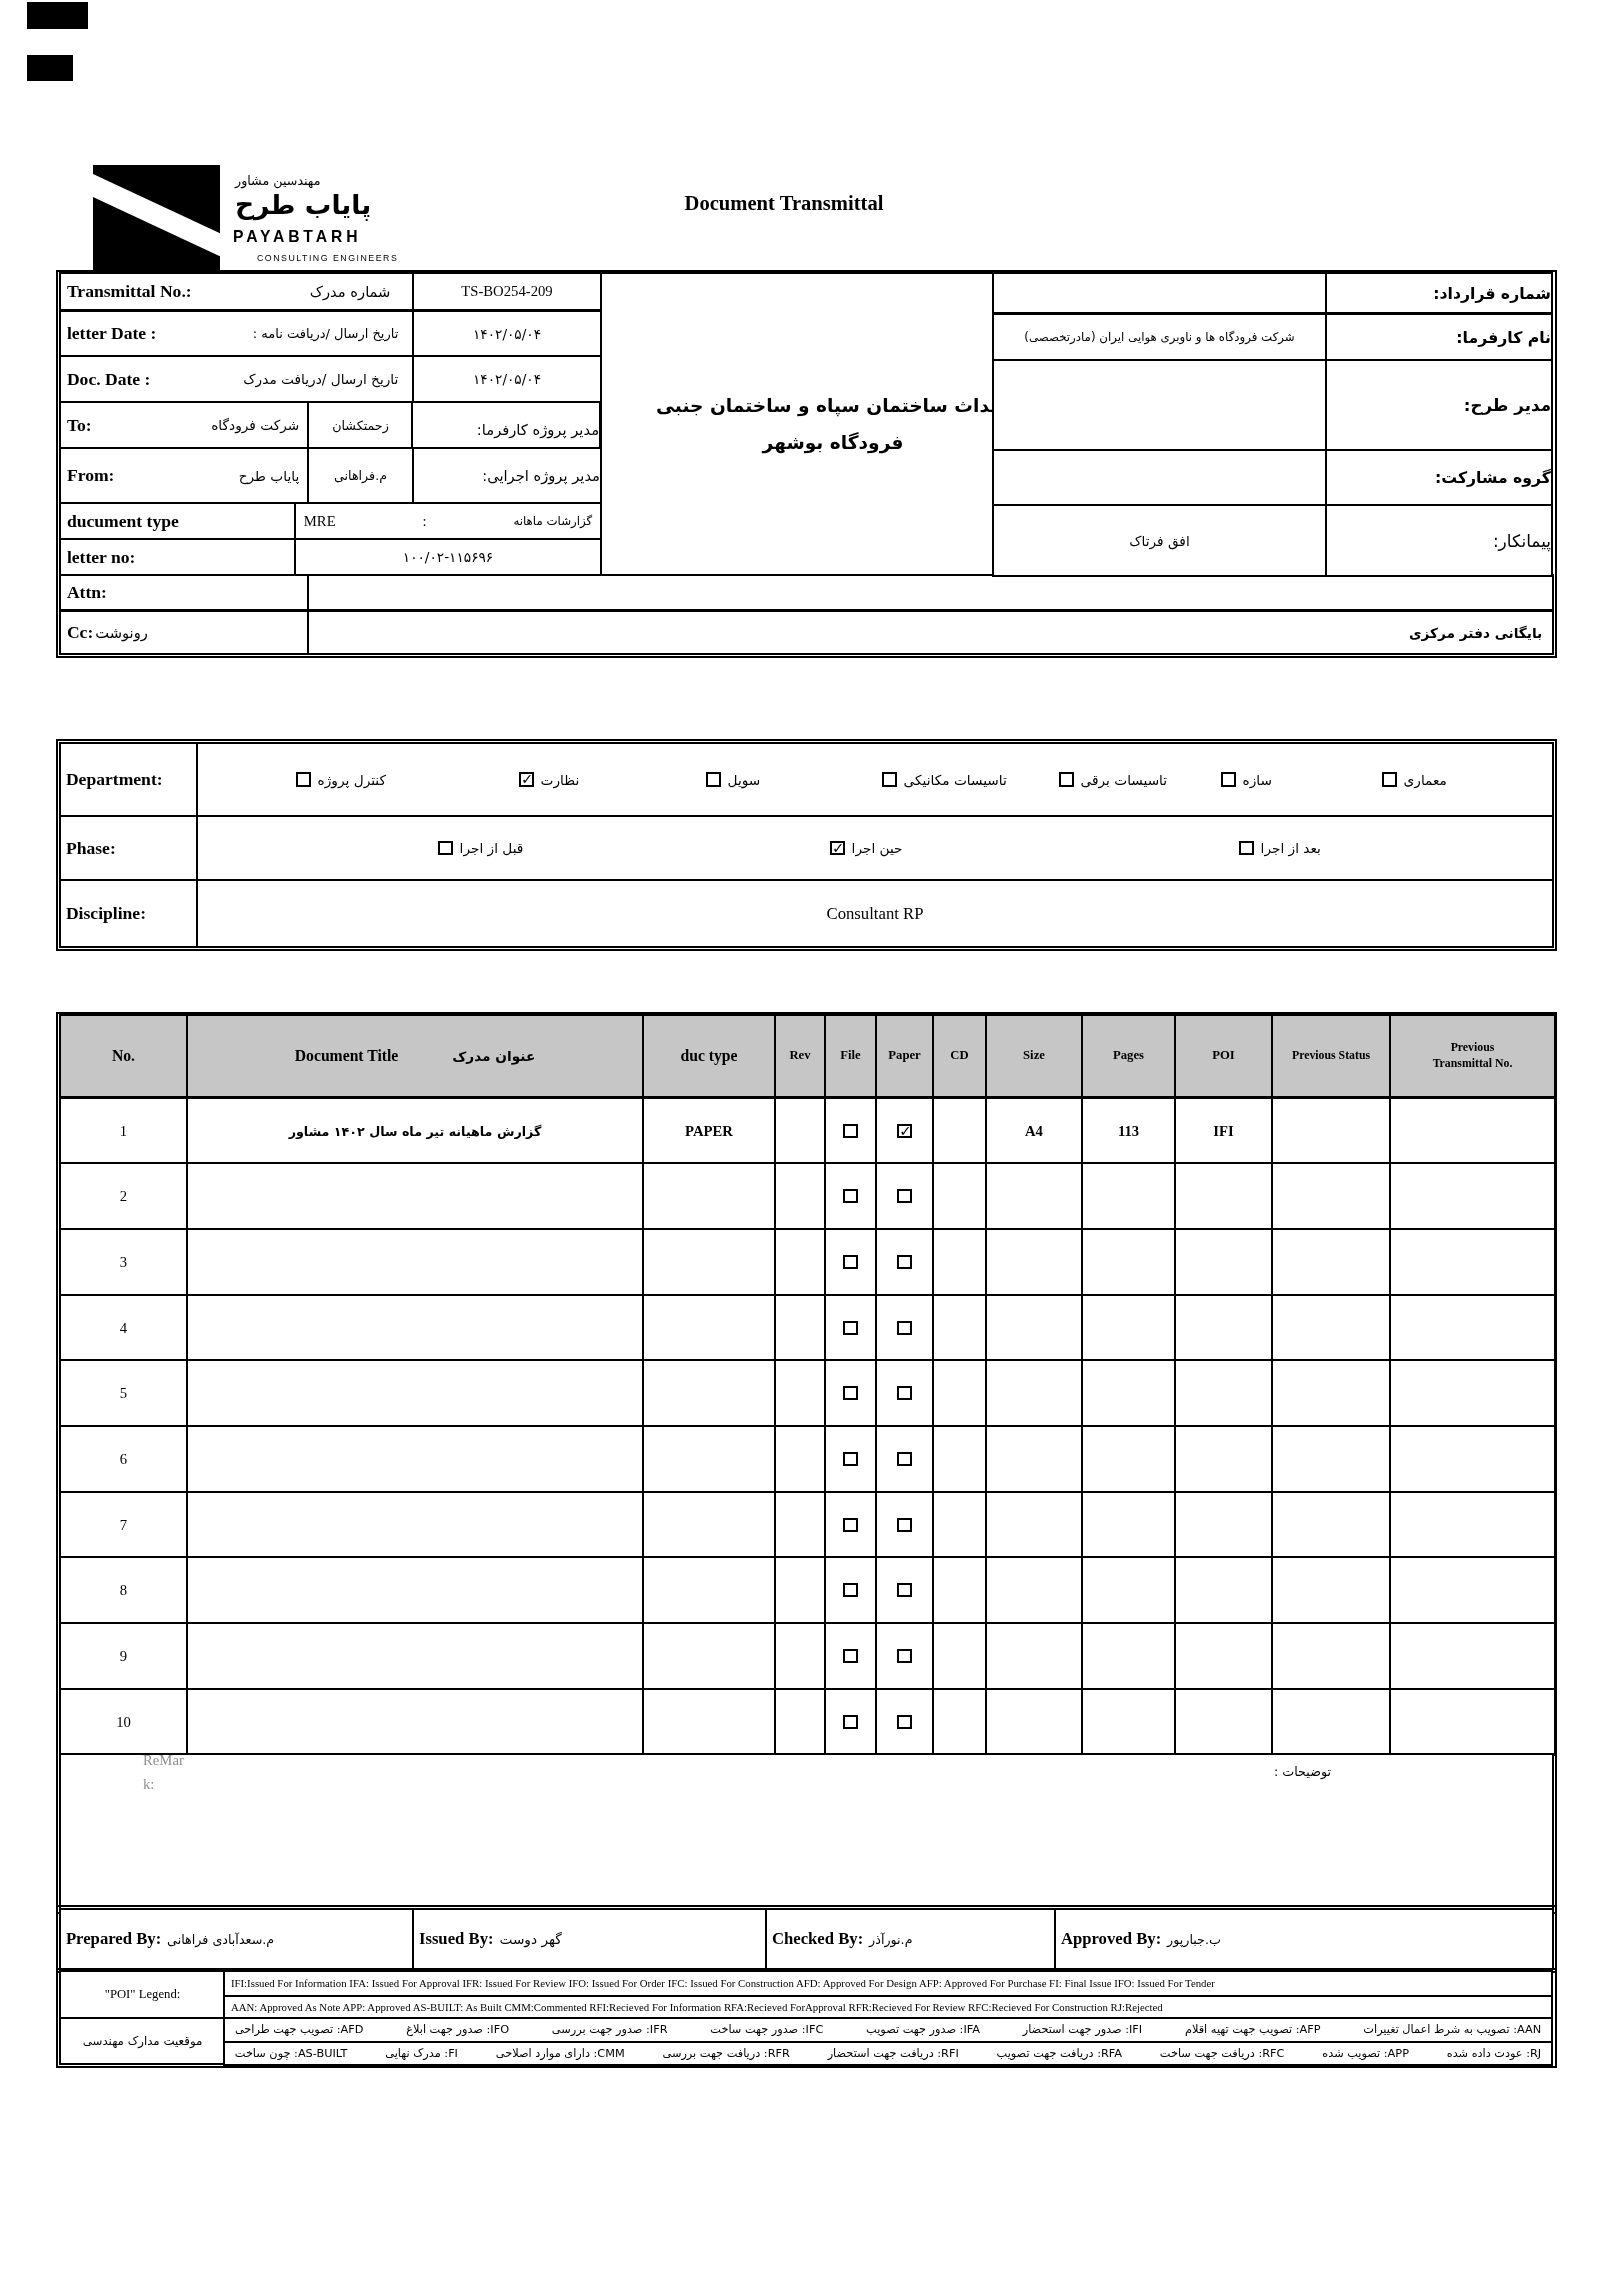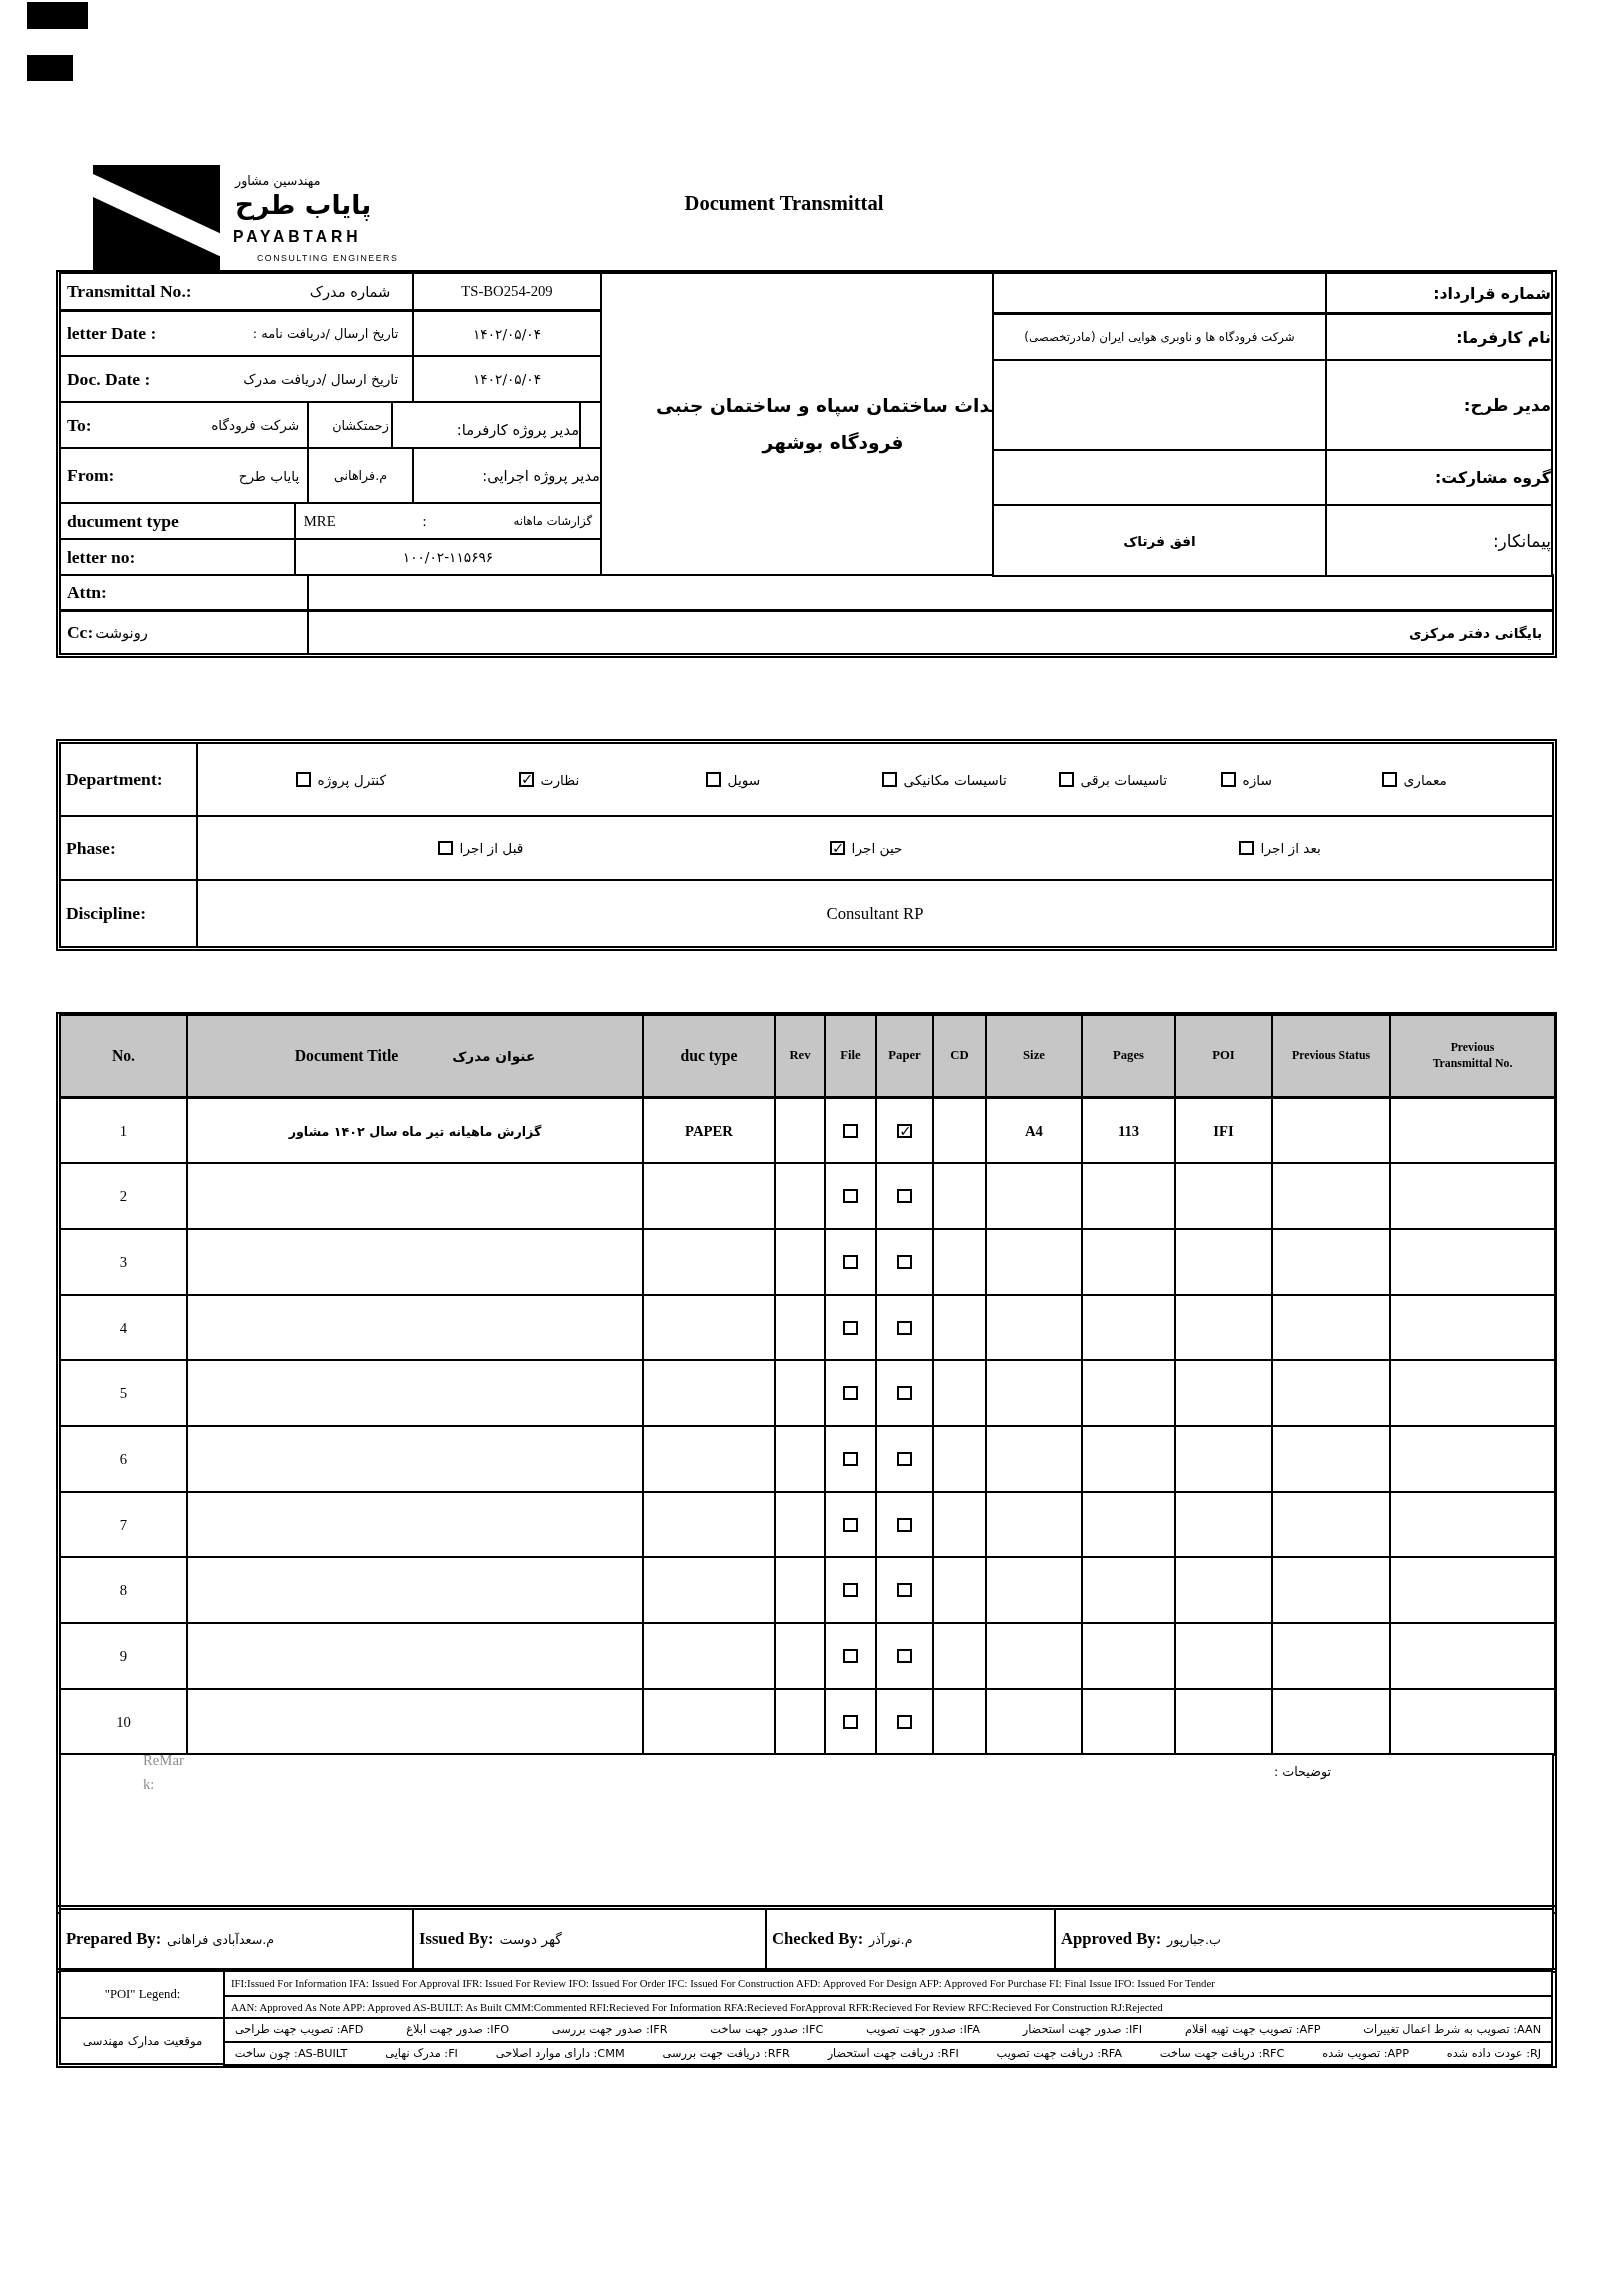--- a/index.html
+++ b/index.html
@@ -59,21 +59,21 @@
     <span class="en b" style="font-size:17.6px;">Doc. Date :</span>
     <span class="fa" style="font-size:13.7px;">تاریخ ارسال /دریافت مدرک</span>
   </div>
   <div class="cell ctr fa" style="left:412px;top:355px;width:190px;height:48px;font-size:13.7px;direction:ltr;">۱۴۰۲/۰۵/۰۴</div>
 
   <div class="cell sp" style="left:59px;top:401px;width:250px;height:48px;padding:0 7.8px 0 5.9px;">
     <span class="en b" style="font-size:17.6px;">To:</span>
     <span class="fa" style="font-size:13.7px;">شرکت فرودگاه</span>
   </div>
   <div class="cell ctr fa" style="left:307px;top:401px;width:107px;height:48px;font-size:12.7px;">زحمتکشان</div>
-  <div class="cell fa" style="left:391px;top:401px;width:190px;height:56px;font-size:14.7px;padding-left:3.9px;justify-content:flex-start;">مدیر پروژه کارفرما:</div>
+  <div class="cell fa" style="left:411px;top:401px;width:190px;height:56px;font-size:14.7px;padding-left:3.9px;justify-content:flex-start;">مدیر پروژه کارفرما:</div>
 
   <div class="cell sp" style="left:59px;top:447px;width:250px;height:57px;padding:0 7.8px 0 5.9px;">
     <span class="en b" style="font-size:17.6px;">From:</span>
     <span class="fa" style="font-size:13.7px;">پایاب طرح</span>
   </div>
   <div class="cell ctr fa" style="left:307px;top:447px;width:107px;height:57px;font-size:12.7px;">م.فراهانی</div>
   <div class="cell fa" style="left:412px;top:447px;width:190px;height:57px;font-size:14.7px;padding-left:3.9px;justify-content:flex-start;">مدیر پروژه اجرایی:</div>
 
   <div class="cell" style="left:59px;top:502px;width:237px;height:38px;font-size:17.6px;font-weight:bold;padding-left:5.9px;">ducument type</div>
   <div class="cell sp" style="left:294px;top:502px;width:308px;height:38px;padding:0 7.8px;">
@@ -104,21 +104,21 @@
 
   <div class="cell ctr fa" style="left:992px;top:313px;width:335px;height:48px;font-size:11.8px;">شرکت فرودگاه ها و ناوبری هوایی ایران (مادرتخصصی)</div>
   <div class="cell fa" style="left:1325px;top:313px;width:228px;height:48px;font-size:15.7px;font-weight:bold;justify-content:flex-start;padding-left:3.9px;">نام کارفرما:</div>
 
   <div class="cell" style="left:992px;top:359px;width:335px;height:92px;"></div>
   <div class="cell fa" style="left:1325px;top:359px;width:228px;height:92px;font-size:16.7px;font-weight:bold;justify-content:flex-start;padding-left:3.9px;">مدیر طرح:</div>
 
   <div class="cell" style="left:992px;top:449px;width:335px;height:57px;"></div>
   <div class="cell fa" style="left:1325px;top:449px;width:228px;height:57px;font-size:15.7px;font-weight:bold;justify-content:flex-start;padding-left:3.9px;">گروه مشارکت:</div>
 
-  <div class="cell ctr fa" style="left:992px;top:504px;width:335px;height:73px;font-size:13.7px;font-weight:bold;">افق فرتاک</div>
+  <div class="cell ctr fa" style="left:992px;top:504px;width:335px;height:73px;font-size:13.7px;">افق فرتاک</div>
   <div class="cell fa" style="left:1325px;top:504px;width:228px;height:73px;font-size:17px;font-weight:normal;justify-content:flex-start;padding-left:5.9px;">پیمانکار:</div>
 
   <div class="frame" style="left:56px;top:270px;width:1501px;height:388px;"></div>
 
   <div class="cell" style="left:59px;top:742px;width:139px;height:75px;font-size:17.6px;font-weight:bold;padding-left:4.9px;">Department:</div>
   <div class="cell" id="department-content" style="left:196px;top:742px;width:1358px;height:75px;">
       <span class="item" style="left:98px;">
         <span class="cb"></span>
         <span class="lbl fa">کنترل پروژه</span>
       </span>

